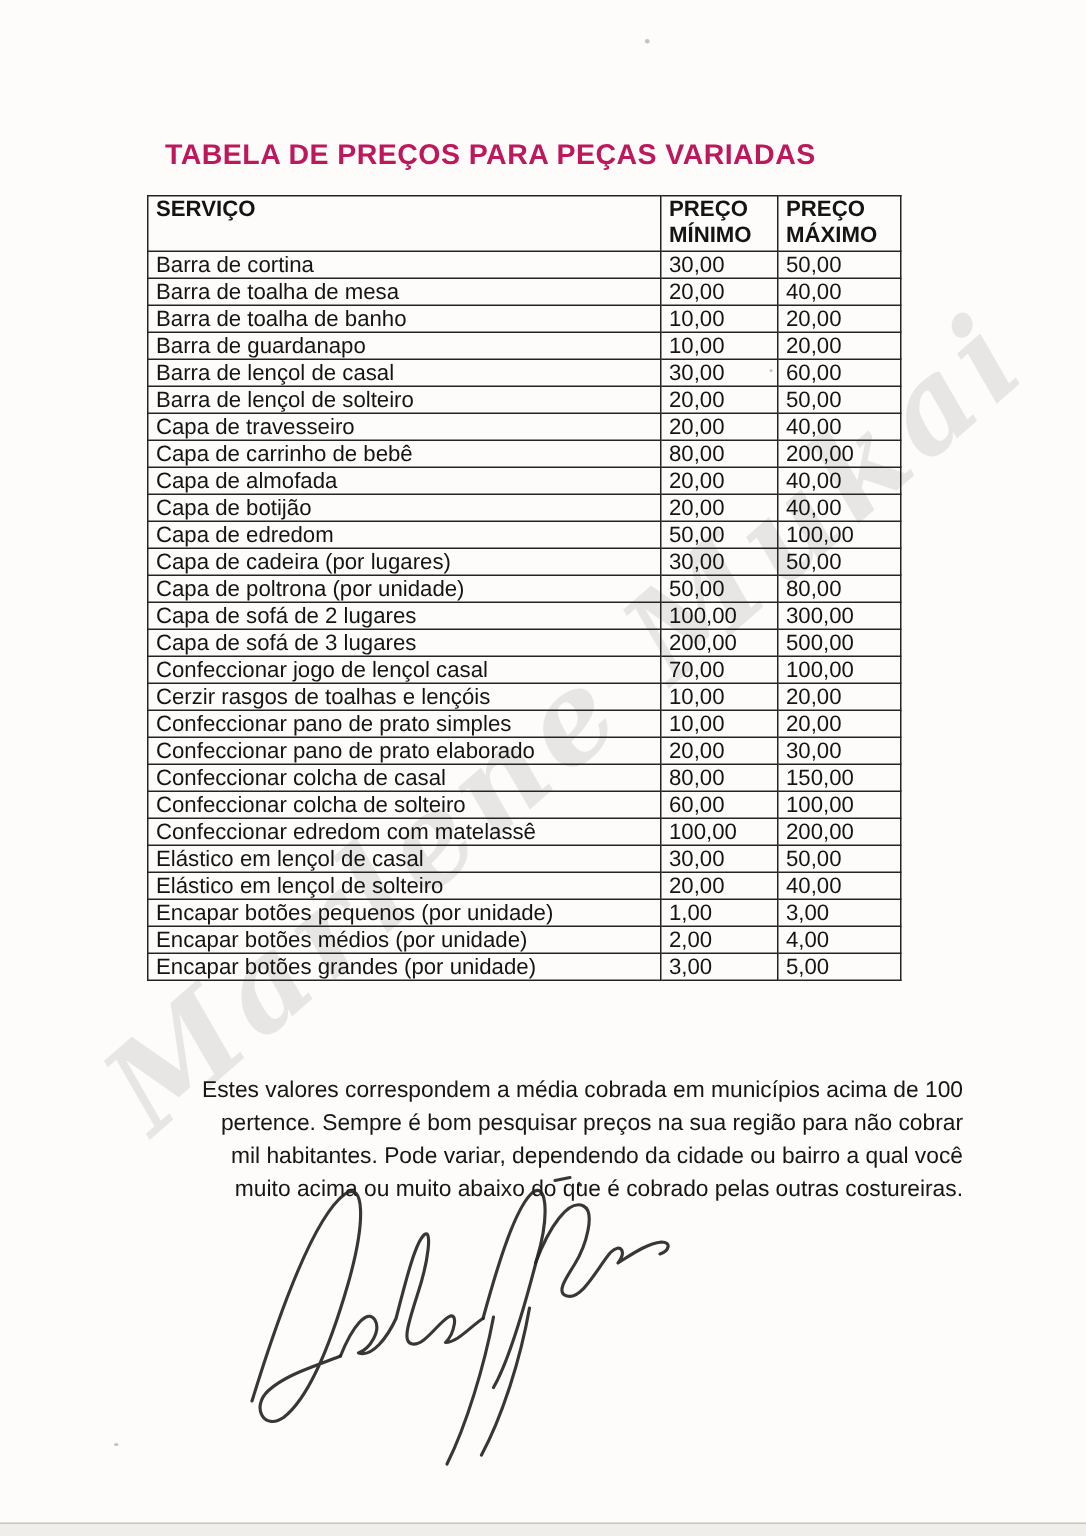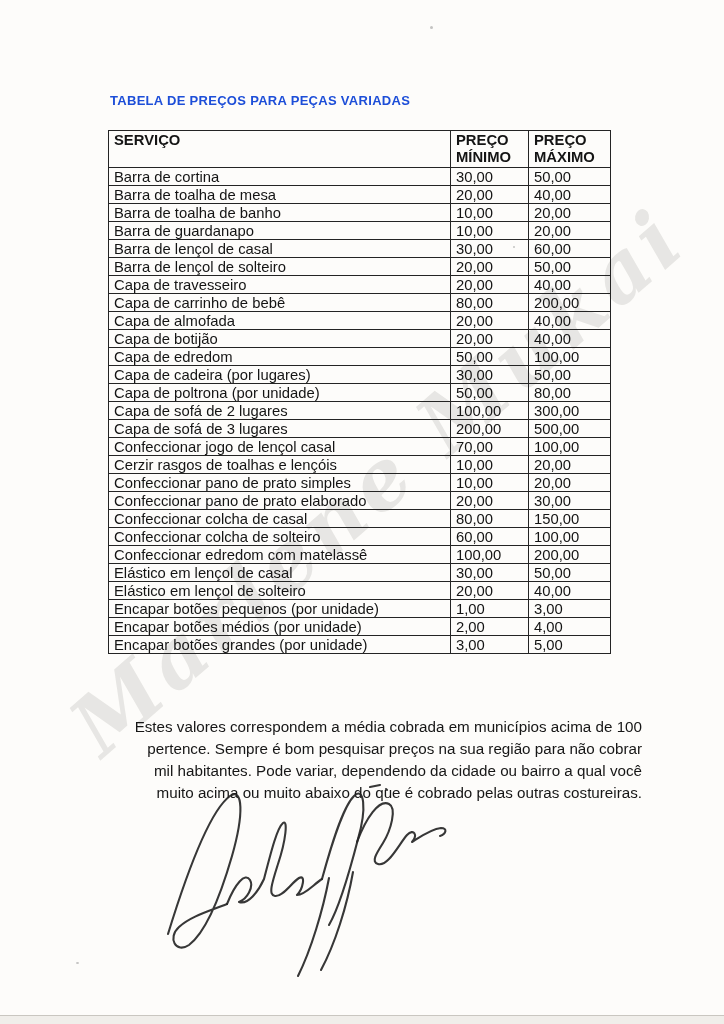--- a/index.html
+++ b/index.html
@@ -30,29 +30,29 @@
     white-space: nowrap;
     color: rgba(125, 122, 116, 0.17);
     transform: rotate(-41deg);
     z-index: 1;
     pointer-events: none;
   }
   .doc-title {
     position: absolute;
     left: 110px; top: 93px;
     margin: 0;
-    font-size: 13px;
+    font-size: 19px;
     font-weight: bold;
     letter-spacing: 0.3px;
-    color: #1d4ed8;
+    color: #be185d;
     z-index: 2;
   }
   table.price-table {
     position: absolute;
-    left: 108px; top: 130px;
+    left: 98px; top: 130px;
     width: 502px;
     border-collapse: collapse;
     table-layout: fixed;
     z-index: 2;
     background: transparent;
   }
   .price-table th, .price-table td {
     border: 1.5px solid #242424;
     font-size: 14.8px;
     color: #141414;

